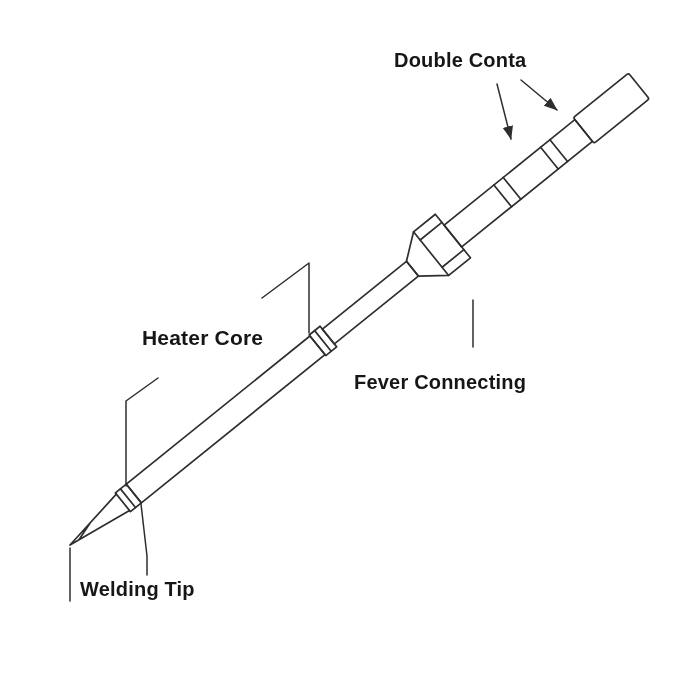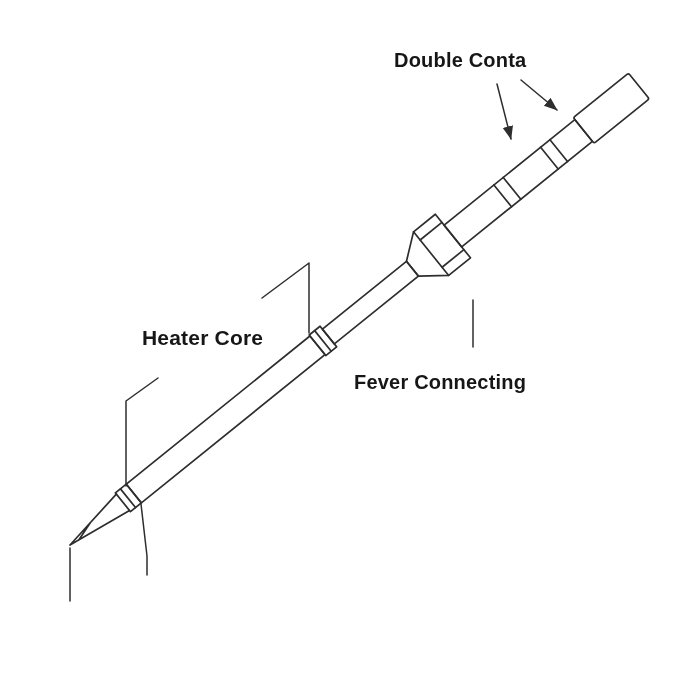--- a/index.html
+++ b/index.html
@@ -94,14 +94,15 @@
       </g>
     </g>
   </svg>
 
   <div class="label label-double">Double Conta</div>
 
   <div class="label label-fever">Fever Connecting</div>
 
   <div class="label label-heater">Heater Core</div>
 
+  <div class="label label-welding">Welding Tip</div>
 
 </div>
 
 </body></html>

